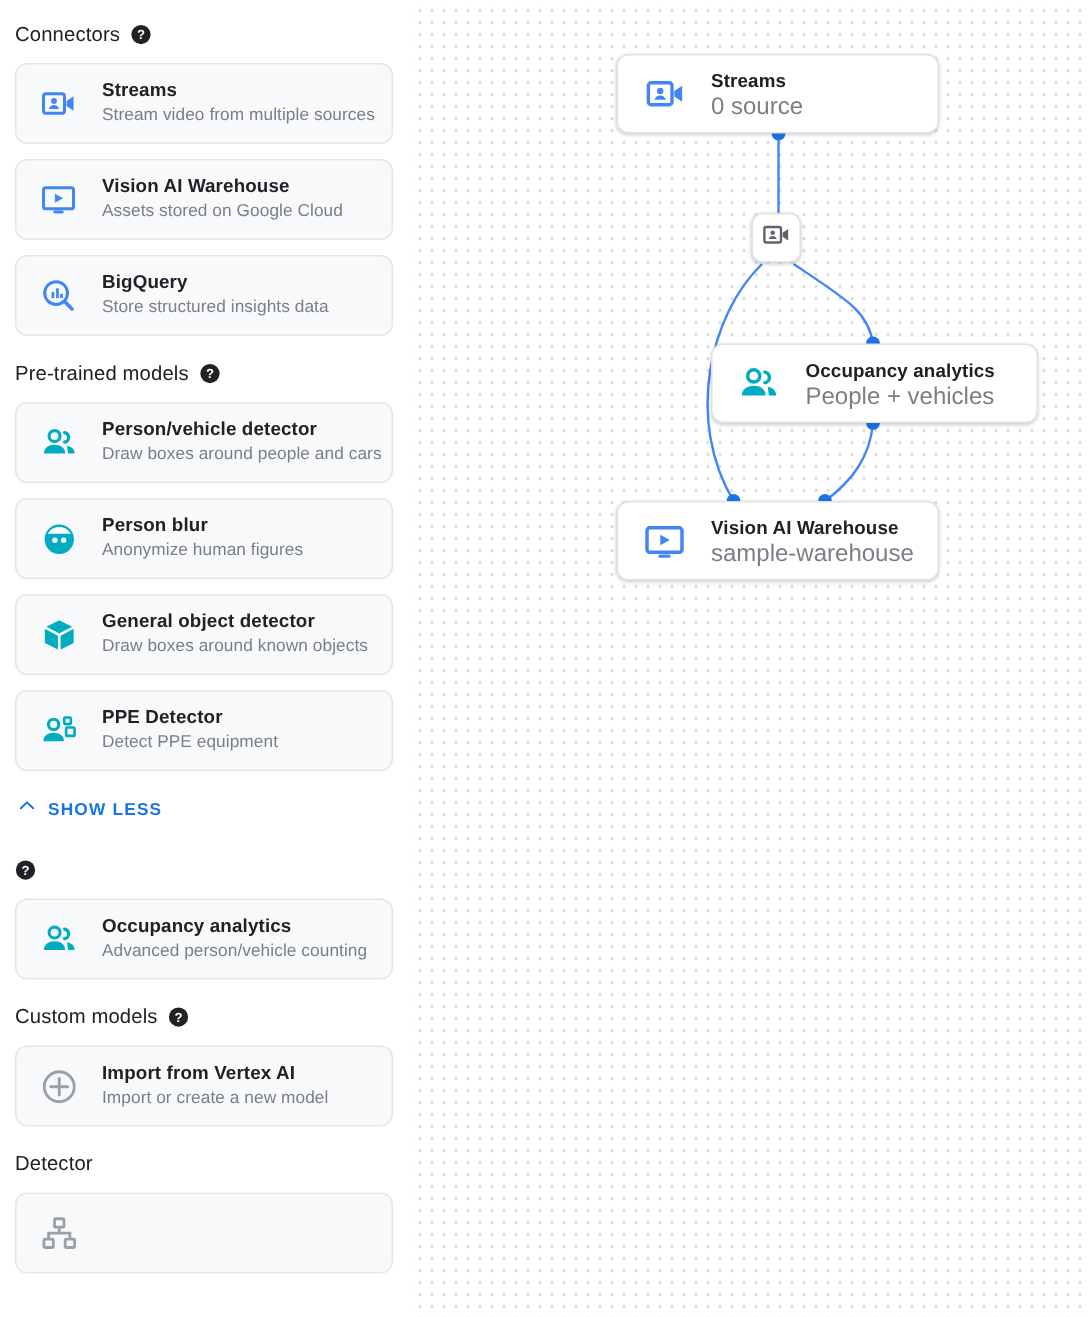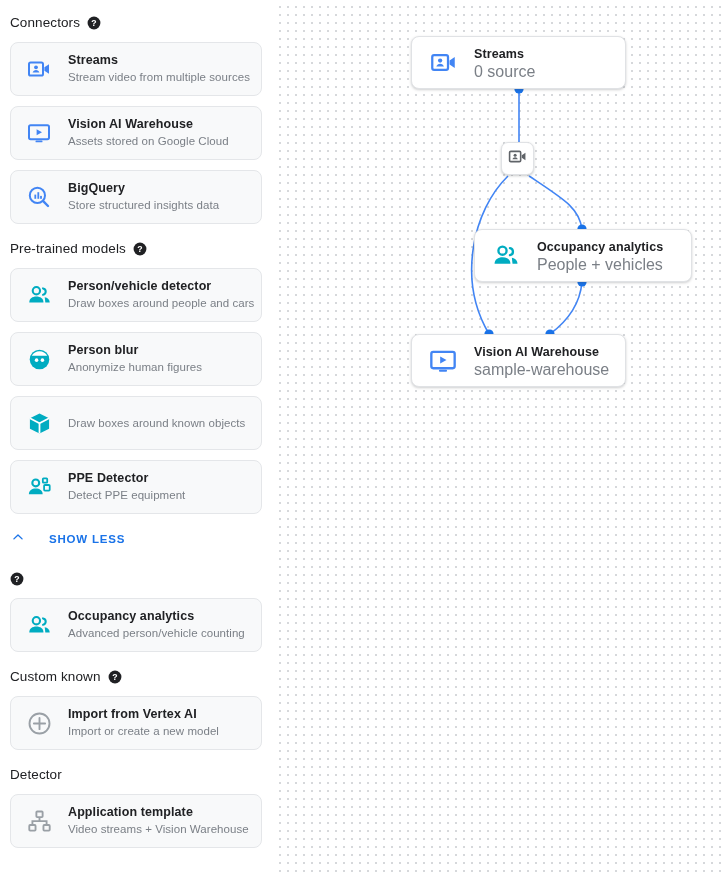--- a/index.html
+++ b/index.html
@@ -53,21 +53,21 @@
   .card-title {
     font-size: 12.5px; font-weight: bold; color: #202124;
     line-height: 15px; letter-spacing: .1px; white-space: nowrap;
   }
   .card-sub {
     font-size: 11.5px; color: #7a7f86; line-height: 15px;
     letter-spacing: .05px; white-space: nowrap;
   }
 
   .show-less {
-    display: flex; align-items: center; gap: 24px;
+    display: flex; align-items: center; gap: 7px;
     padding: 6px 0 6px 11px; margin-top: 2px; margin-bottom: 2px;
     cursor: pointer;
   }
   .show-less-label {
     color: #1a73e8; font-size: 11.5px; font-weight: bold;
     letter-spacing: .8px; line-height: 14px;
   }
 
   
   .canvas {
@@ -224,20 +224,21 @@
 
     <div class="card">
       <span class="card-icon">
         <svg width="25" height="25" viewBox="0 0 24 24" fill="none">
           <path d="M12 2.4 21.2 7v10L12 21.6 2.8 17V7z" fill="#00acc1"></path>
           <path d="M2.8 7 12 11.8 21.2 7" stroke="#ffffff" stroke-width="1.7" fill="none"></path>
           <path d="M12 11.8v9.8" stroke="#ffffff" stroke-width="1.7"></path>
         </svg>
       </span>
       <span class="card-text">
+        <span class="card-title">General object detector</span>
         <span class="card-sub">Draw boxes around known objects</span>
       </span>
     </div>
 
     <div class="card">
       <span class="card-icon">
         <svg width="25" height="25" viewBox="0 0 24 24" fill="none">
           <circle cx="8.4" cy="7.6" r="3.3" stroke="#00acc1" stroke-width="2"></circle>
           <path d="M1.8 18.4c0-3.5 3-5.4 6.6-5.4s6.6 1.9 6.6 5.4z" fill="#00acc1"></path>
           <rect x="15.2" y="3.2" width="4.2" height="4.2" rx=".7" stroke="#00acc1" stroke-width="1.7"></rect>
@@ -277,21 +278,21 @@
           <path d="M17 13.6c2.8.5 4.8 2.2 4.8 5h-4.2z" fill="#00acc1"></path>
         </svg>
       </span>
       <span class="card-text">
         <span class="card-title">Occupancy analytics</span>
         <span class="card-sub">Advanced person/vehicle counting</span>
       </span>
     </div>
 
     <div class="section-head">
-      <span class="section-title">Custom known</span>
+      <span class="section-title">Custom models</span>
       <span class="help-icon">
         <svg width="14" height="14" viewBox="0 0 24 24">
             <circle cx="12" cy="12" r="11" fill="#202124"></circle>
             <text x="12" y="17.5" font-family="Liberation Sans, sans-serif" font-size="15" font-weight="bold" fill="#ffffff" text-anchor="middle">?</text>
           </svg>
       </span>
     </div>
 
     <div class="card">
       <span class="card-icon">
@@ -311,24 +312,20 @@
     </div>
 
     <div class="card">
       <span class="card-icon">
         <svg width="25" height="25" viewBox="0 0 24 24" fill="none">
           <rect x="9" y="2.4" width="6" height="5.4" rx=".8" stroke="#9aa0a6" stroke-width="1.8"></rect>
           <rect x="2.2" y="15.4" width="6" height="5.4" rx=".8" stroke="#9aa0a6" stroke-width="1.8"></rect>
           <rect x="15.8" y="15.4" width="6" height="5.4" rx=".8" stroke="#9aa0a6" stroke-width="1.8"></rect>
           <path d="M12 7.8v3.8M5.2 15.4v-3.8h13.6v3.8" stroke="#9aa0a6" stroke-width="1.8"></path>
         </svg>
-      </span>
-      <span class="card-text">
-        <span class="card-title">Application template</span>
-        <span class="card-sub">Video streams + Vision Warehouse</span>
       </span>
     </div>
   </div>
 
   <div class="canvas">
 
     <svg class="edges">
 
       <path d="M246 89 V142" stroke="#4285f4" stroke-width="1.6" fill="none"></path>
 

